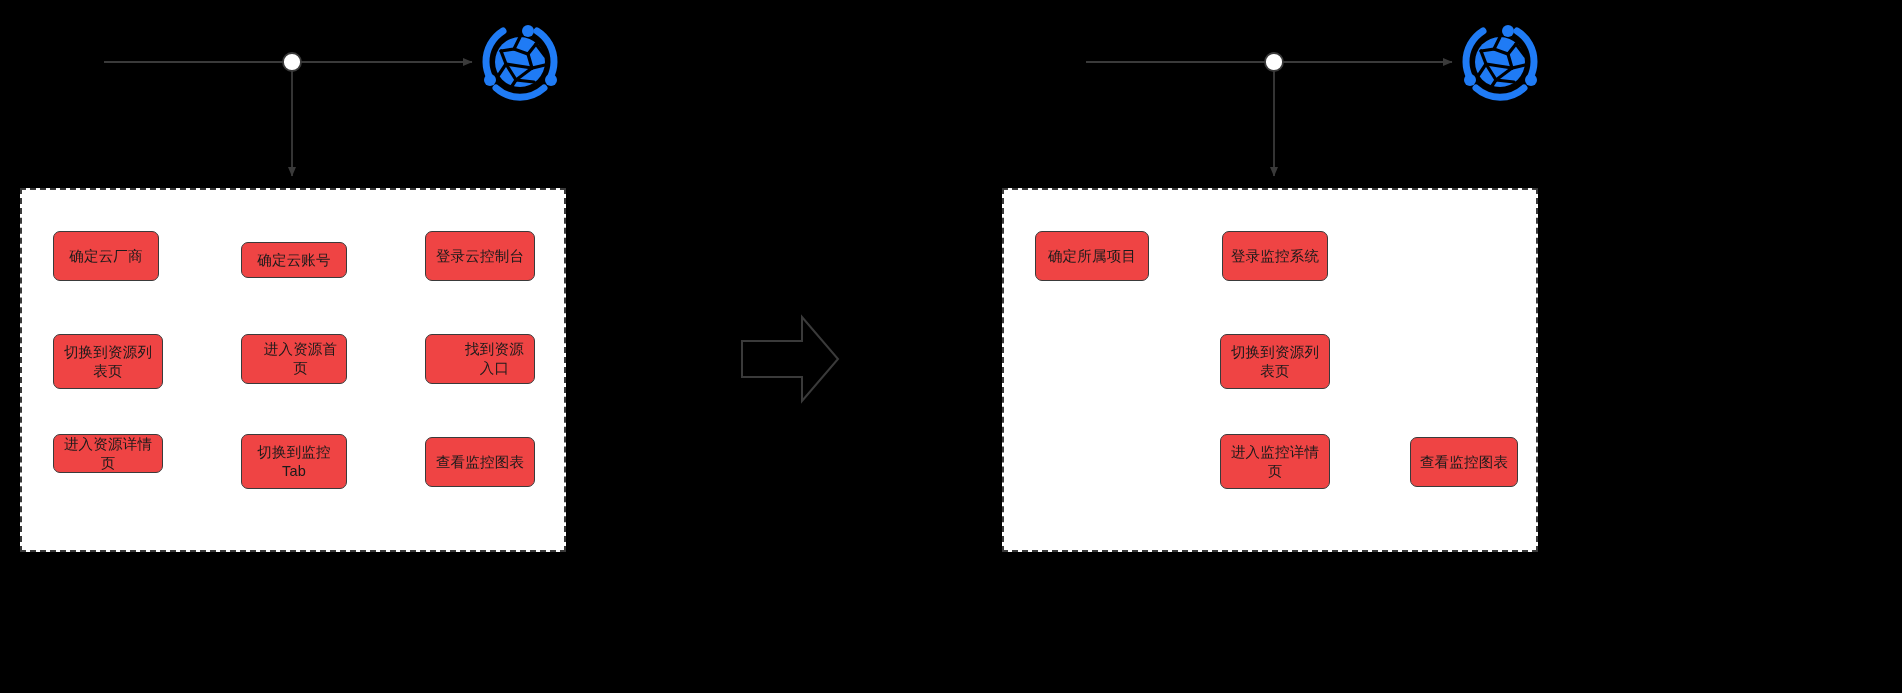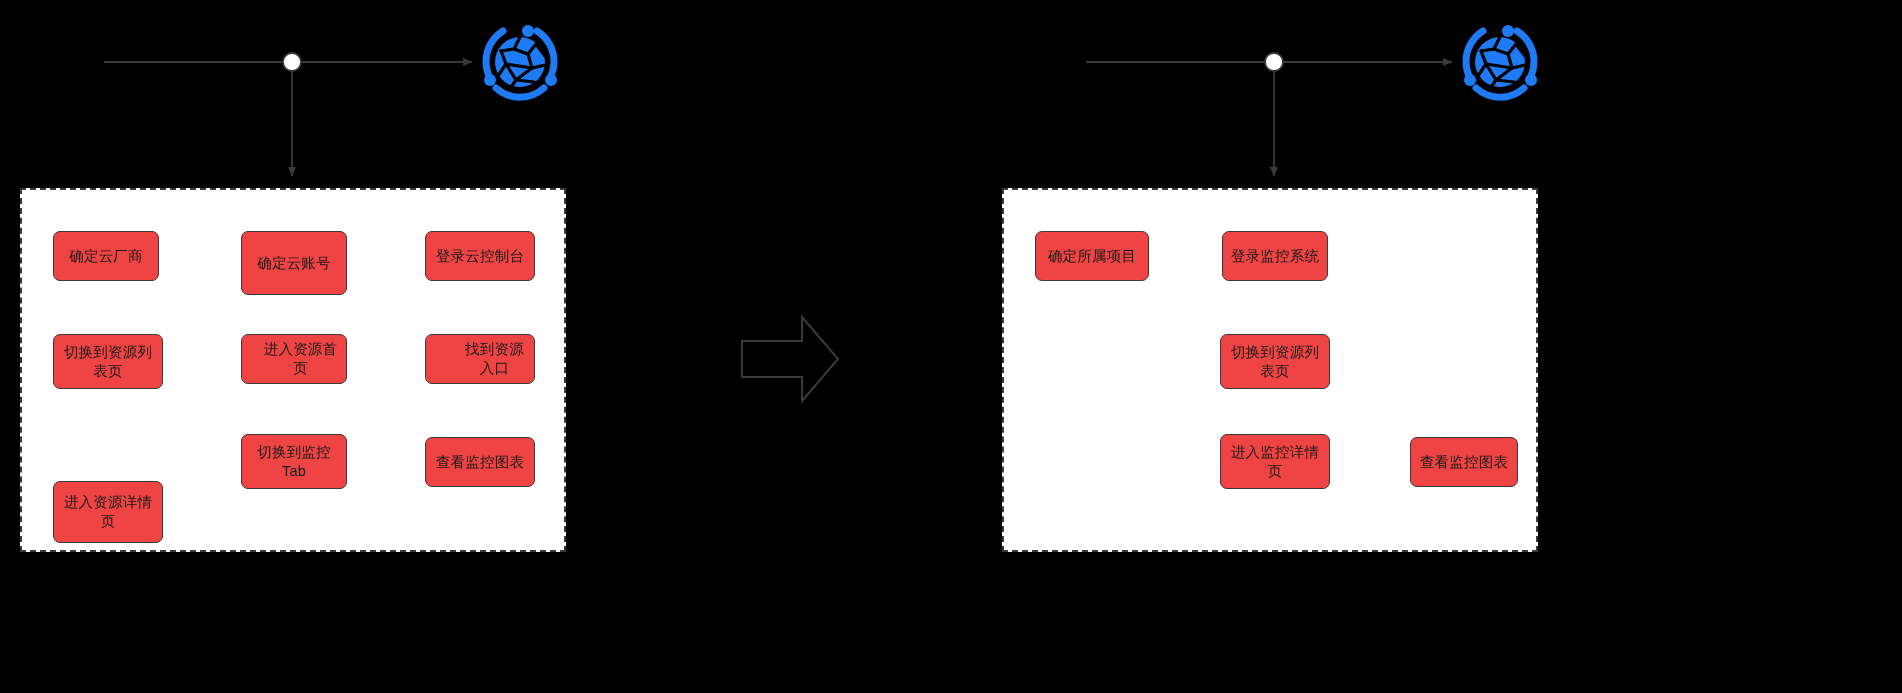--- a/index.html
+++ b/index.html
@@ -132,32 +132,32 @@
     <g>
       <path d="M742,341 L802,341 L802,317 L838,359 L802,401 L802,377 L742,377 Z" fill="none" stroke="#3a3a3a" stroke-width="2"></path>
     </g>
   </svg>
 
   <div class="panel" id="panel-left"></div>
   <div class="panel" id="panel-right"></div>
 
   <div class="node" style="left:53px;  top:231px; width:106px; height:50px;">确定云厂商</div>
 
-  <div class="node" style="left:241px; top:231px; width:106px; height:64px;">确定云账号</div>
+  <div class="node" style="left:241px; top:242px; width:106px; height:36px;">确定云账号</div>
 
   <div class="node" style="left:425px; top:231px; width:110px; height:50px;">登录云控制台</div>
 
   <div class="node" style="left:425px; top:334px; width:110px; height:50px;padding-left:33px;">找到资源入口</div>
 
   <div class="node" style="left:241px; top:334px; width:106px; height:50px;padding-left:17px;">进入资源首页</div>
 
   <div class="node" style="left:53px;  top:334px; width:110px; height:55px;">切换到资源列
 表页</div>
 
-  <div class="node" style="left:53px;  top:434px; width:110px; height:62px;margin-top:47px;">进入资源详情
+  <div class="node" style="left:53px;  top:434px; width:110px; height:39px;">进入资源详情
 页</div>
 
   <div class="node" style="left:241px; top:434px; width:106px; height:55px;">切换到监控
 Tab</div>
 
   <div class="node" style="left:425px; top:437px; width:110px; height:50px;">查看监控图表</div>
 
   <div class="node" style="left:1035px; top:231px; width:114px; height:50px;">确定所属项目</div>
 
   <div class="node" style="left:1222px; top:231px; width:106px; height:50px;">登录监控系统</div>

